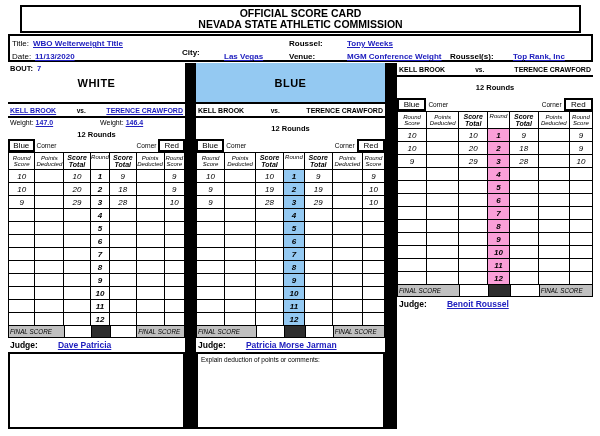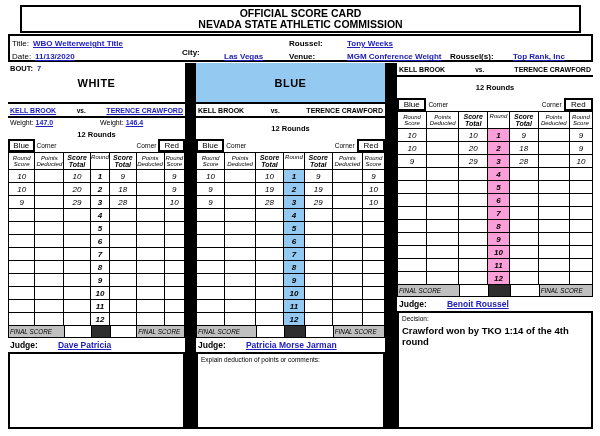--- a/index.html
+++ b/index.html
@@ -650,19 +650,15 @@
         <div class="cell c5"></div>
         <div class="cell final-label right">FINAL SCORE</div>
       </div>
     </div>
 
     <div class="judge-row">
       <span class="judge-label">Judge:</span>
       <span class="judge-name">Benoit Roussel</span>
     </div>
 
-    <div class="bottom-box">
-      <div class="bottom-label">Decision:</div>
-      <div class="bottom-text">Crawford won by TKO 1:14 of the 4th round</div>
-    </div>
   </div>
 </div>
 </div>
 
 </body></html>

